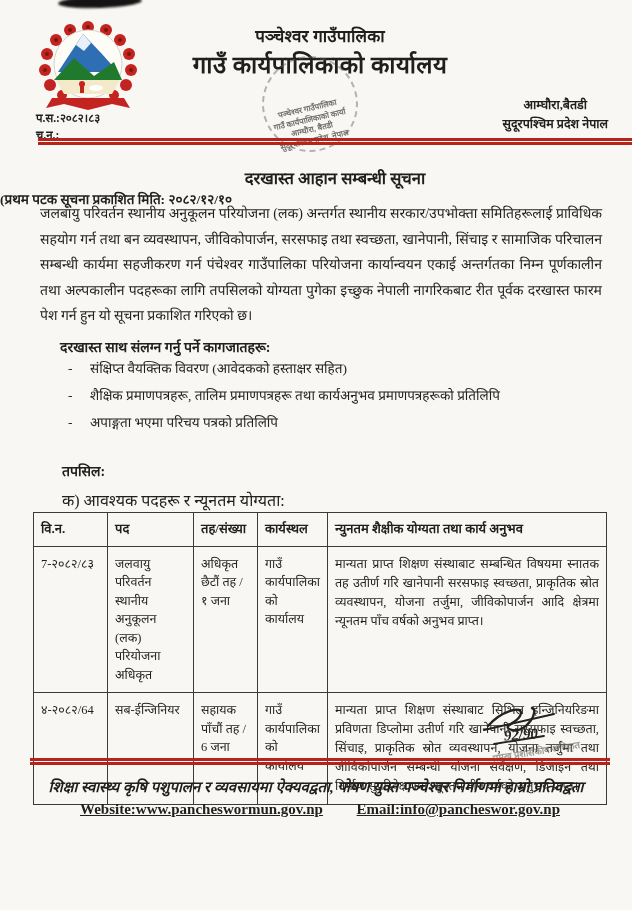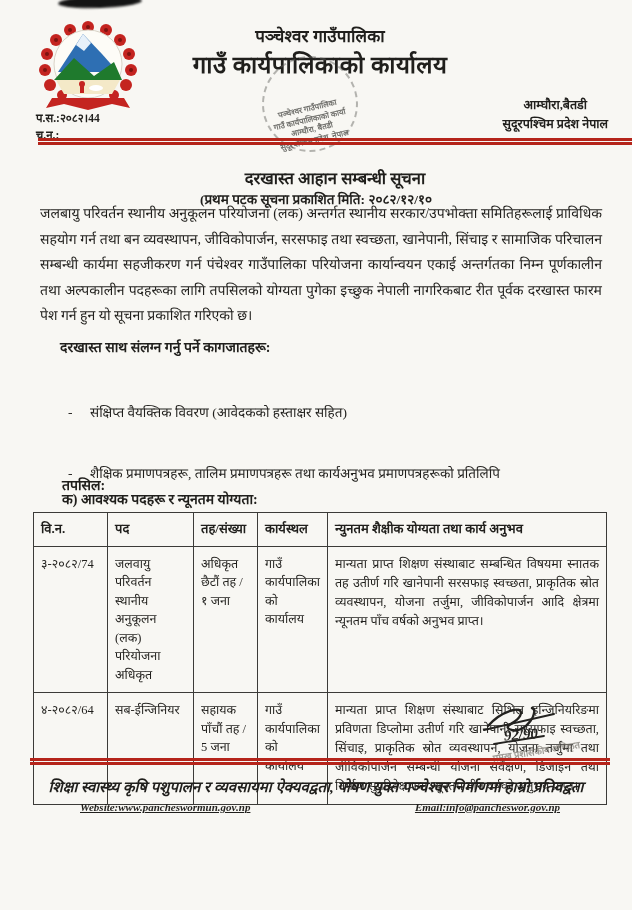--- a/index.html
+++ b/index.html
@@ -45,34 +45,34 @@
   }
   
   .redline{
     position:absolute;height:8px;
     background:linear-gradient(#b5241a 0 3px,rgba(0,0,0,0) 3px 4.5px,#b5241a 4.5px 7px,rgba(0,0,0,0) 7px);
   }
   .redline.top{left:38px;right:0;top:138px;}
   .redline.bottom{left:30px;width:580px;top:758px;}
   
   .notice-title{position:absolute;left:0;top:166px;width:100%;text-align:center;font-size:16.5px;font-weight:bold;padding-left:19px;}
-  .notice-subtitle{position:absolute;left:0;top:190px;width:100%;text-align:center;font-size:13.5px;font-weight:600;}
+  .notice-subtitle{position:absolute;left:0;top:190px;width:100%;font-size:13.5px;font-weight:600;}
   .body-par{
     position:absolute;left:40px;top:201px;width:562px;
     font-size:14px;line-height:25.5px;text-align:justify;font-weight:500;
   }
   .docs-heading{position:absolute;left:40px;top:337px;font-size:14px;font-weight:600;margin-left:20px;}
   .docs-list{position:absolute;left:68px;top:360px;width:520px;margin:0;padding:0;list-style:none;}
   .docs-list li{
     position:relative;padding-left:22px;margin-bottom:10px;
-    font-size:13.5px;line-height:17px;font-weight:500;margin-top:44px;
+    font-size:13.5px;line-height:17px;font-weight:500;
   }
   .docs-list li:before{content:"-";position:absolute;left:0;top:0;}
-  .tapasil{position:absolute;left:62px;top:475px;font-size:14px;font-weight:bold;}
-  .section-a{position:absolute;left:62px;top:489px;font-size:14px;font-weight:bold;}
+  .tapasil{position:absolute;left:62px;top:461px;font-size:14px;font-weight:bold;}
+  .section-a{position:absolute;left:62px;top:489px;font-size:16px;font-weight:normal;}
   
   .jobs-table{
     position:absolute;left:33px;top:512px;width:574px;
     border-collapse:collapse;font-size:12.5px;
   }
   .jobs-table th,.jobs-table td{
     border:1.6px solid #3c3b38;
     padding:8px 7px;vertical-align:top;text-align:left;
     line-height:18.5px;
   }
@@ -86,21 +86,21 @@
     transform:rotate(-9deg);
     color:rgba(110,108,100,.65);font-size:9.5px;font-weight:bold;white-space:nowrap;
   }
   
   .motto{
     position:absolute;left:0;top:776px;width:100%;text-align:center;
     font-size:15px;font-weight:bold;font-style:italic;
   }
   .links{position:absolute;left:80px;top:801px;width:480px;display:flex;justify-content:space-between;}
   .links span{
-    font-size:11px;font-weight:bold;font-style:italic;text-decoration:underline;
+    font-size:15px;font-weight:bold;text-decoration:underline;
   }
 </style>
 </head>
 <body>
 
 <div class="page">
 
   <div class="smudge"></div>
 
   <svg class="emblem" viewBox="0 0 104 96">
@@ -142,21 +142,21 @@
     <polygon points="20,60 84,60 76,74 28,74" fill="#f4e9c8"></polygon>
 
     <circle cx="46" cy="64" r="3" fill="#c42420"></circle>
     <rect x="44" y="66" width="4" height="7" fill="#c42420"></rect>
     <ellipse cx="60" cy="68" rx="7" ry="3" fill="#ffffff"></ellipse>
 
     <path d="M16 78 L88 78 L94 88 L76 84 L52 90 L28 84 L10 88 Z" fill="#c42420"></path>
   </svg>
 
   <div class="refblock">
-    <div>प.स.:२०८२।44</div>
+    <div>प.स.:२०८२।८३</div>
     <div>च.न.:</div>
   </div>
 
   <div class="titleblock">
     <div class="muni-title">पञ्चेश्वर गाउँपालिका</div>
     <div class="office-title">गाउँ कार्यपालिकाको कार्यालय</div>
   </div>
 
   <div class="addrblock">
     <div>आम्घौरा,बैतडी</div>
@@ -177,20 +177,21 @@
 
   <div class="notice-title">दरखास्त आहान सम्बन्धी सूचना</div>
   <div class="notice-subtitle">(प्रथम पटक सूचना प्रकाशित मिति: २०८२/१२/१०</div>
 
   <div class="body-par">जलबायु परिवर्तन स्थानीय अनुकूलन परियोजना (लक) अन्तर्गत स्थानीय सरकार/उपभोक्ता समितिहरूलाई प्राविधिक सहयोग गर्न तथा बन व्यवस्थापन, जीविकोपार्जन, सरसफाइ तथा स्वच्छता, खानेपानी, सिंचाइ र सामाजिक परिचालन सम्बन्धी कार्यमा सहजीकरण गर्न पंचेश्वर गाउँपालिका परियोजना कार्यान्वयन एकाई अन्तर्गतका निम्न पूर्णकालीन तथा अल्पकालीन पदहरूका लागि तपसिलको योग्यता पुगेका इच्छुक नेपाली नागरिकबाट रीत पूर्वक दरखास्त फारम पेश गर्न हुन यो सूचना प्रकाशित गरिएको छ।</div>
 
   <div class="docs-heading">दरखास्त साथ संलग्न गर्नु पर्ने कागजातहरू:</div>
   <ul class="docs-list">
     <li>संक्षिप्त वैयक्तिक विवरण (आवेदकको हस्ताक्षर सहित)</li>
     <li>शैक्षिक प्रमाणपत्रहरू, तालिम प्रमाणपत्रहरू तथा कार्यअनुभव प्रमाणपत्रहरूको प्रतिलिपि</li>
+    <li>अपाङ्गता भएमा परिचय पत्रको प्रतिलिपि</li>
   </ul>
 
   <div class="tapasil">तपसिल:</div>
   <div class="section-a">क) आवश्यक पदहरू र न्यूनतम योग्यता:</div>
 
   <table class="jobs-table">
     <colgroup>
       <col style="width:74px">
         <col style="width:86px">
         <col style="width:64px">
@@ -201,30 +202,30 @@
       <tr>
         <th>वि.न.</th>
         <th>पद</th>
         <th>तह/संख्या</th>
         <th>कार्यस्थल</th>
         <th>न्युनतम शैक्षीक योग्यता तथा कार्य अनुभव</th>
       </tr>
     </thead>
     <tbody>
       <tr style="height:87px;">
-        <td>३-२०८२/74</td>
+        <td>7-२०८२/८३</td>
         <td>जलवायु परिवर्तन स्थानीय अनुकूलन (लक) परियोजना अधिकृत</td>
         <td>अधिकृत छैटौं तह / १ जना</td>
         <td>गाउँ कार्यपालिका को कार्यालय</td>
         <td class="qual">मान्यता प्राप्त शिक्षण संस्थाबाट सम्बन्धित विषयमा स्नातक तह उतीर्ण गरि खानेपानी सरसफाइ स्वच्छता, प्राकृतिक स्रोत व्यवस्थापन, योजना तर्जुमा, जीविकोपार्जन आदि क्षेत्रमा न्यूनतम पाँच वर्षको अनुभव प्राप्त।</td>
       </tr>
       <tr style="height:80px;">
         <td>४-२०८२/64</td>
         <td>सब-ईन्जिनियर</td>
-        <td>सहायक पाँचौं तह / 5 जना</td>
+        <td>सहायक पाँचौं तह / 6 जना</td>
         <td>गाउँ कार्यपालिका को कार्यालय</td>
         <td class="qual">मान्यता प्राप्त शिक्षण संस्थाबाट सिभिल इन्जिनियरिङमा प्रविणता डिप्लोमा उतीर्ण गरि खानेपानी सरसफाइ स्वच्छता, सिंचाइ, प्राकृतिक स्रोत व्यवस्थापन, योजना तर्जुमा तथा जीविकोपार्जन सम्बन्धी योजना सर्वेक्षण, डिजाइन तथा निर्माण सुपरिवेक्षणमा न्यूनतम तीन वर्षको अनुभव प्राप्त।</td>
       </tr>
     </tbody>
   </table>
 
   <div class="signature">
     <svg width="140" height="60" viewBox="0 0 140 60">
       <path d="M6 26 C 20 10, 44 4, 38 16 C 34 24, 18 26, 30 30 C 44 34, 58 10, 50 8" fill="none" stroke="#23221f" stroke-width="2.4" stroke-linecap="round"></path>
       <path d="M2 30 L72 14" fill="none" stroke="#23221f" stroke-width="2" stroke-linecap="round"></path>

